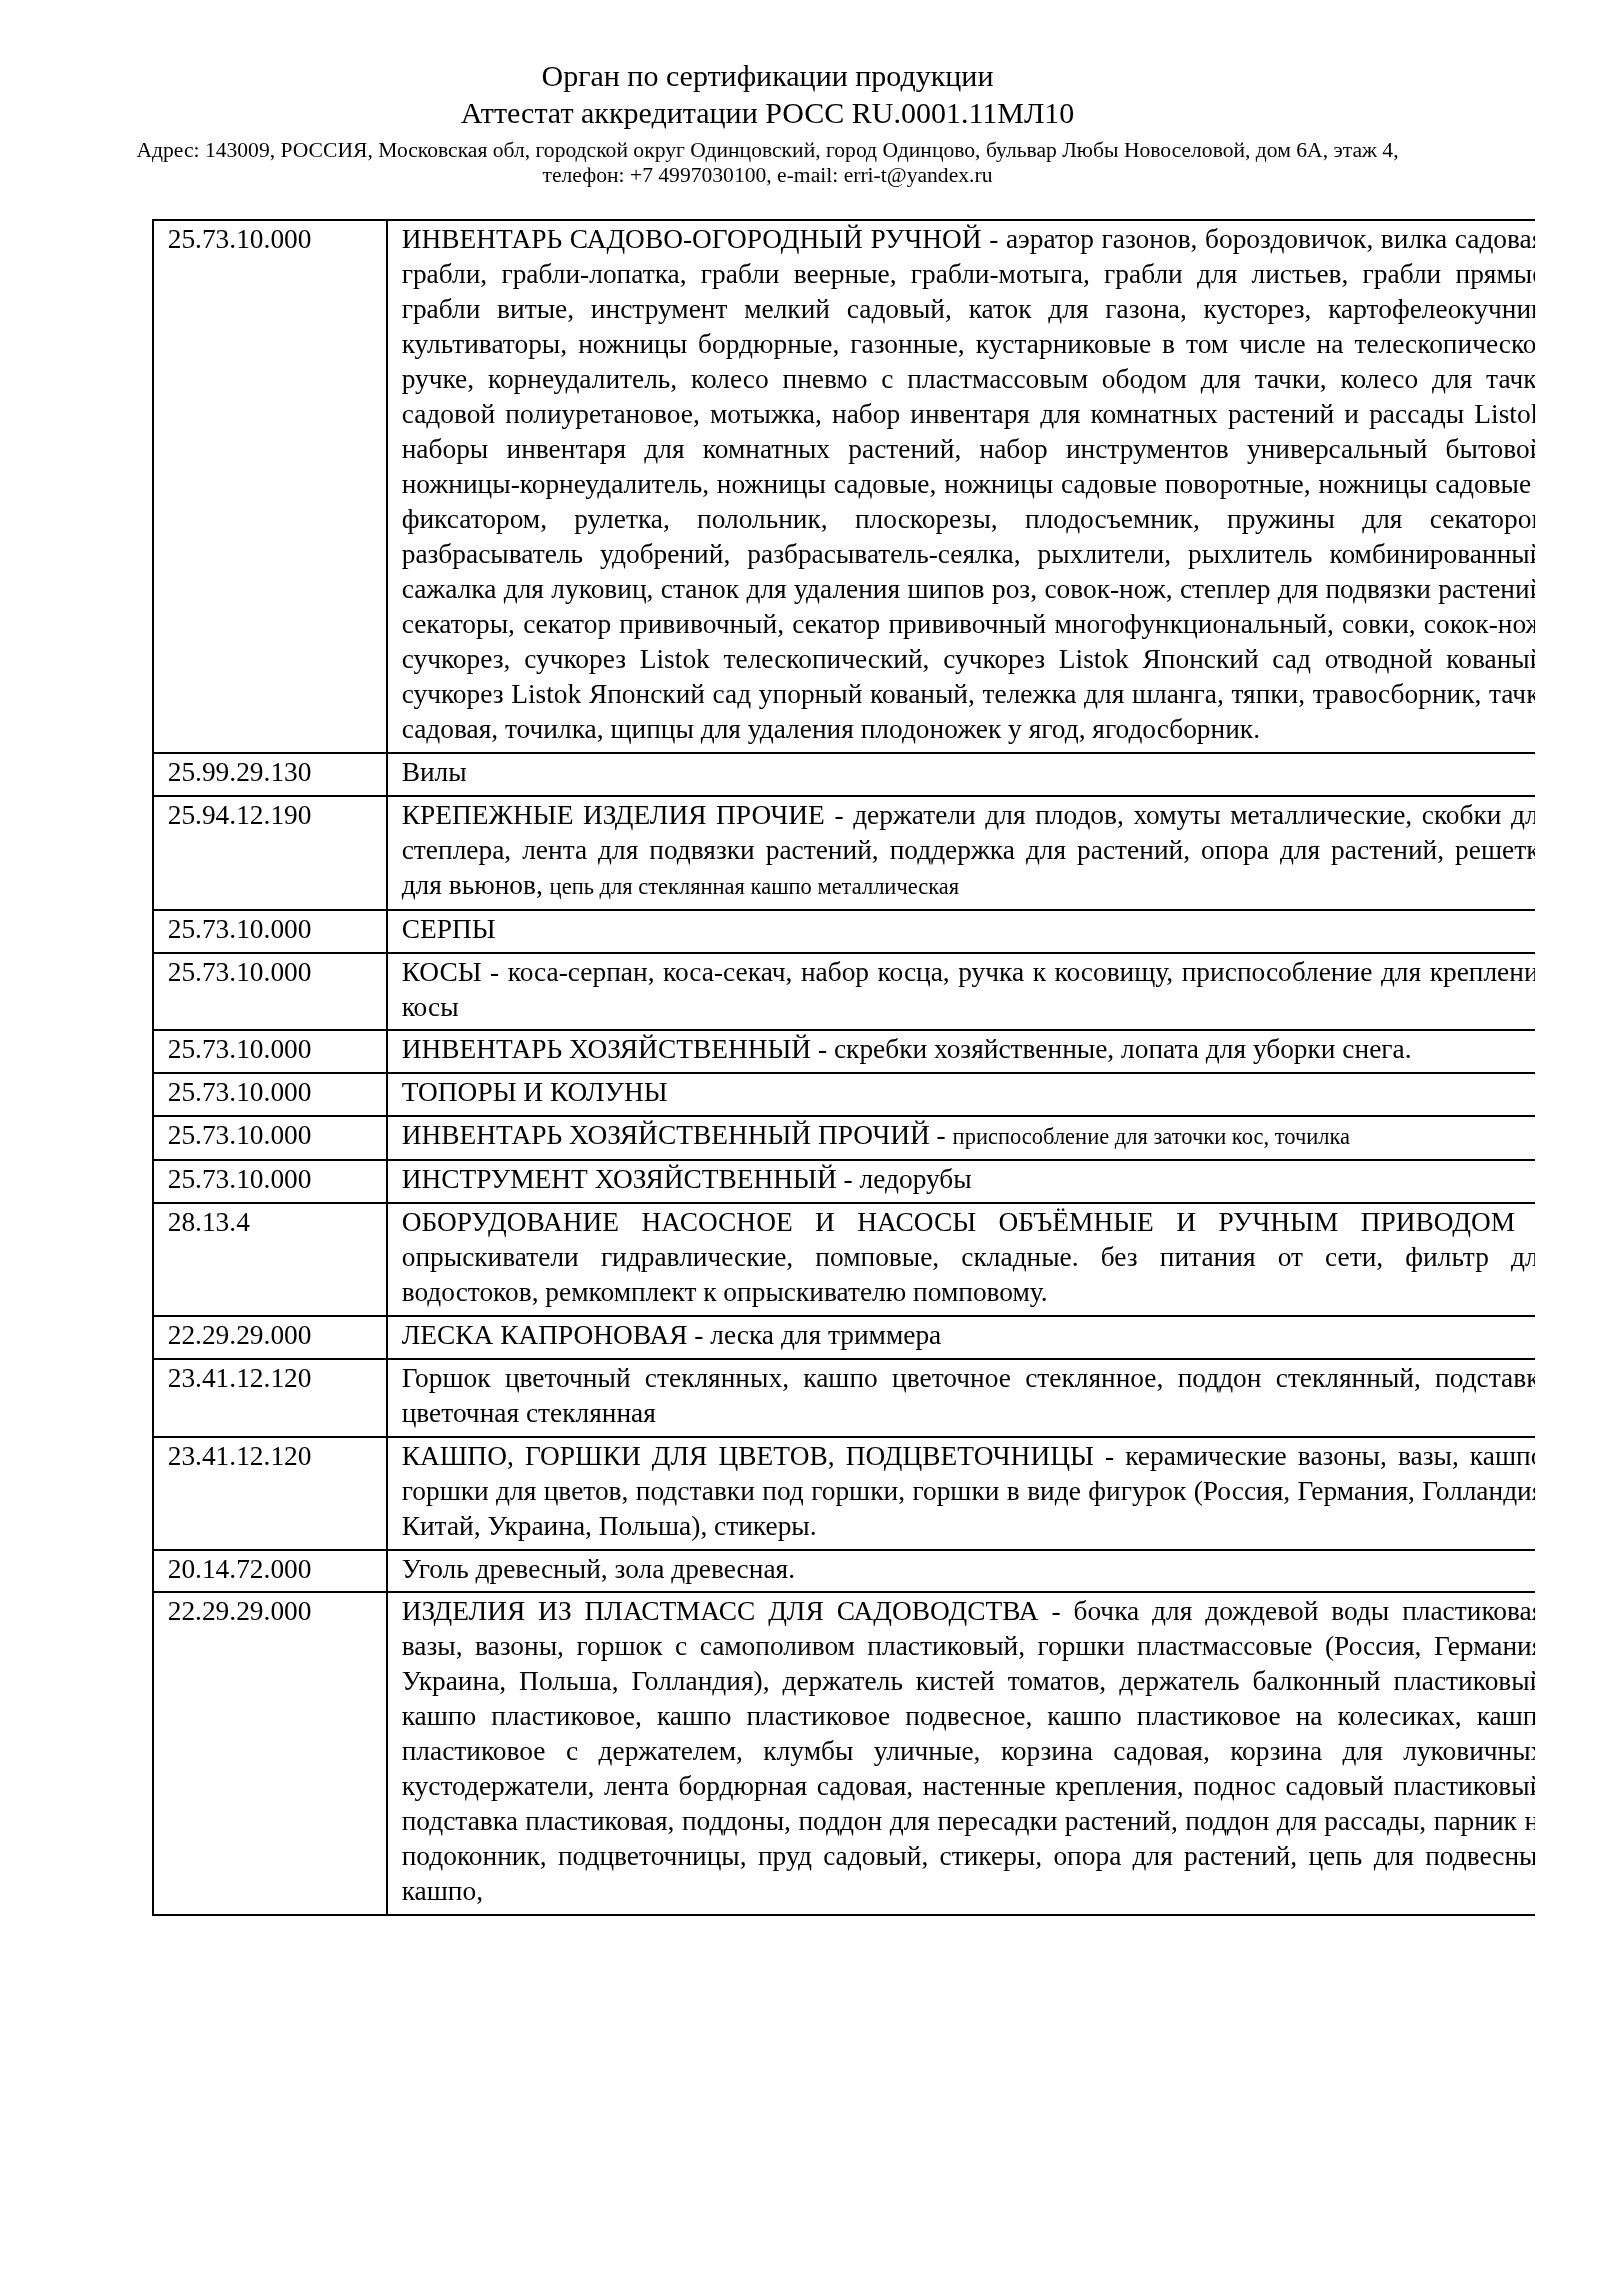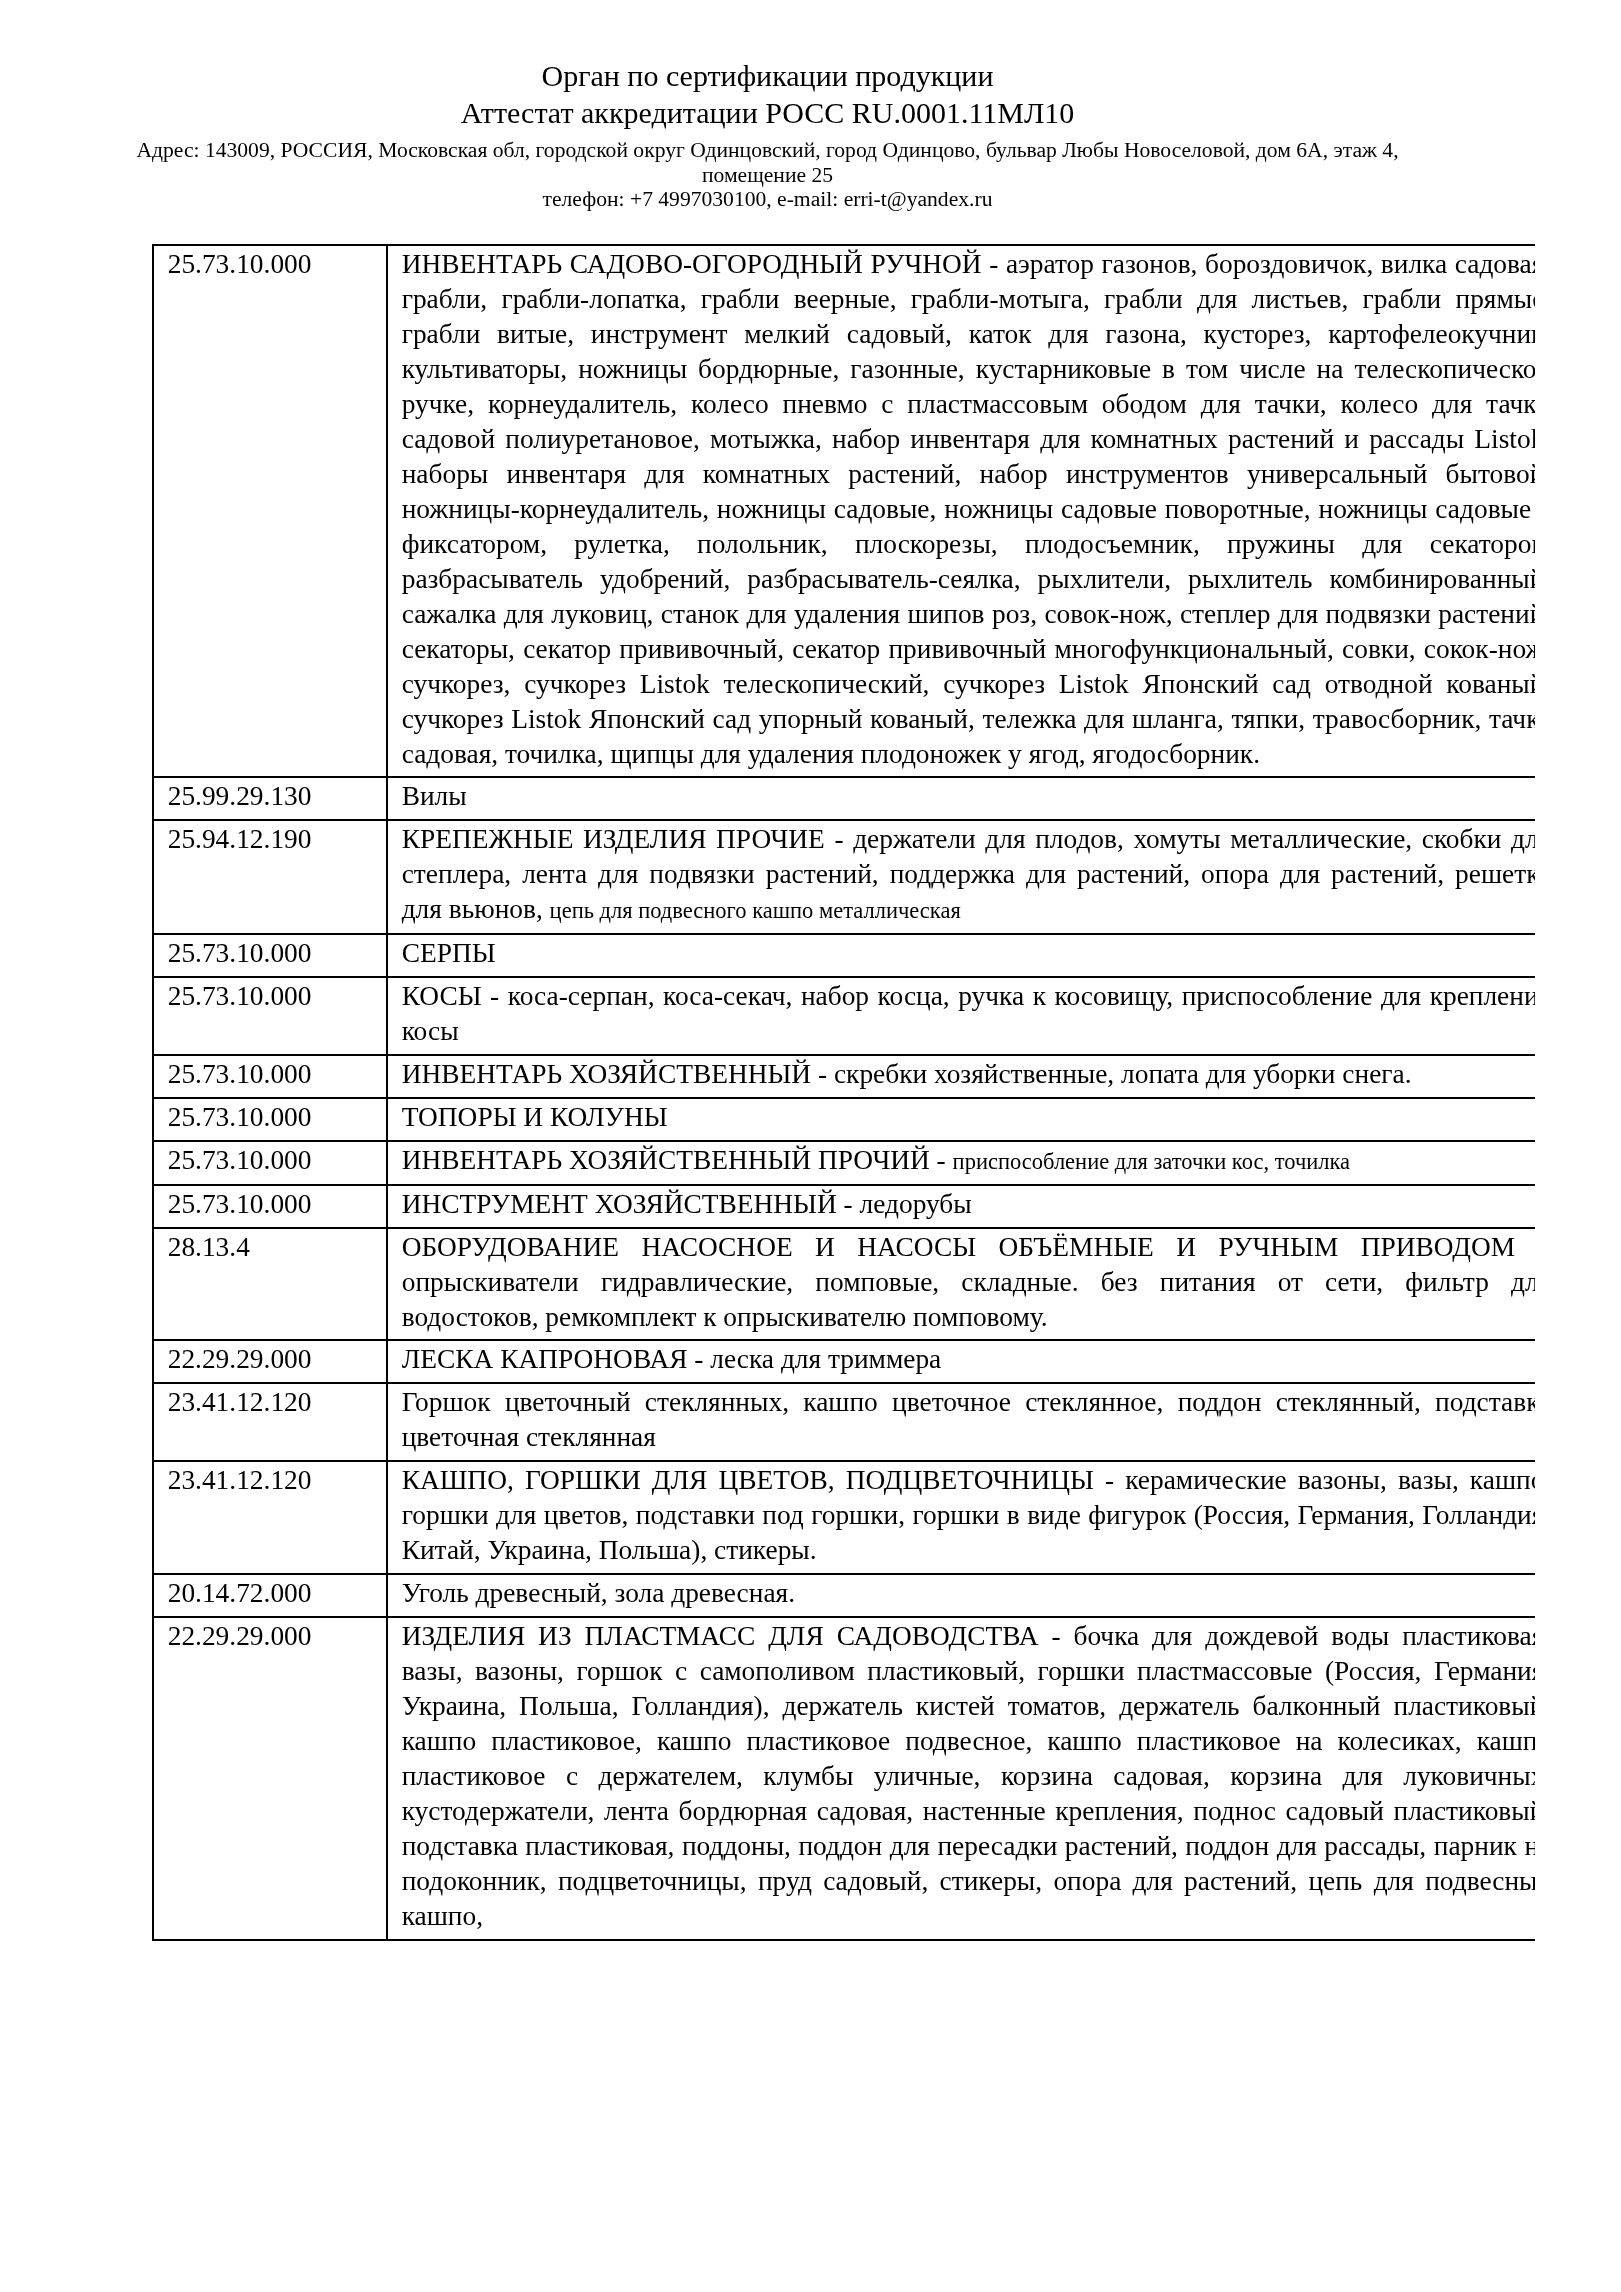--- a/index.html
+++ b/index.html
@@ -58,21 +58,20 @@
 </style>
 </head>
 <body>
 
 <div class="page">
 
   <div class="doc-header">
     <div class="h-title">Орган по сертификации продукции</div>
     <div class="h-title">Аттестат аккредитации РОСС RU.0001.11МЛ10</div>
     <div class="h-addr first">Адрес: 143009, РОССИЯ, Московская обл, городской округ Одинцовский, город Одинцово, бульвар Любы Новоселовой, дом 6А, этаж 4,</div>
-    <div class="h-addr">помещение 25</div>
     <div class="h-addr">телефон: +7 4997030100, e-mail: erri-t@yandex.ru</div>
   </div>
 
   <table class="products">
     <colgroup>
       <col class="c-code">
       <col class="c-desc">
     </colgroup>
     <tbody>
     <tr>
@@ -81,21 +80,21 @@
     </tr>
 
 
     <tr>
       <td class="code">25.99.29.130</td>
       <td class="desc"><span class="desc-main">Вилы</span></td>
     </tr>
 
     <tr>
       <td class="code">25.94.12.190</td>
-      <td class="desc"><span class="desc-main">КРЕПЕЖНЫЕ ИЗДЕЛИЯ ПРОЧИЕ - держатели для плодов, хомуты металлические, скобки для степлера, лента для подвязки растений, поддержка для растений, опора для растений, решетка для вьюнов, </span><span class="desc-small">цепь для подвесного кашпо металлическая</span></td>
+      <td class="desc"><span class="desc-main">КРЕПЕЖНЫЕ ИЗДЕЛИЯ ПРОЧИЕ - держатели для плодов, хомуты металлические, скобки для степлера, лента для подвязки растений, поддержка для растений, опора для растений, решетка для вьюнов, </span><span class="desc-small">цепь для стеклянная кашпо металлическая</span></td>
     </tr>
 
     <tr>
       <td class="code">25.73.10.000</td>
       <td class="desc"><span class="desc-main">СЕРПЫ</span></td>
     </tr>
 
     <tr>
       <td class="code">25.73.10.000</td>
       <td class="desc"><span class="desc-main">КОСЫ - коса-серпан, коса-секач, набор косца, ручка к косовищу, приспособление для крепления косы</span></td>

